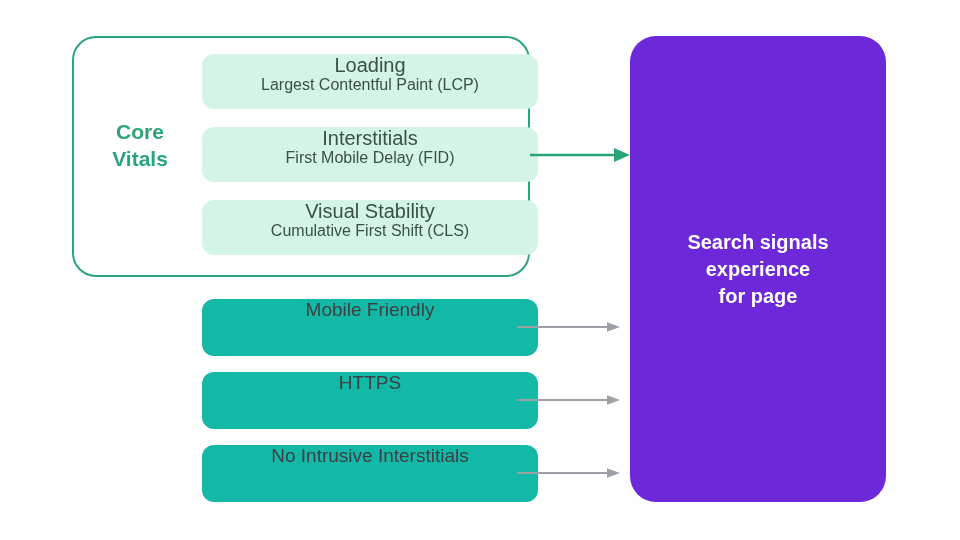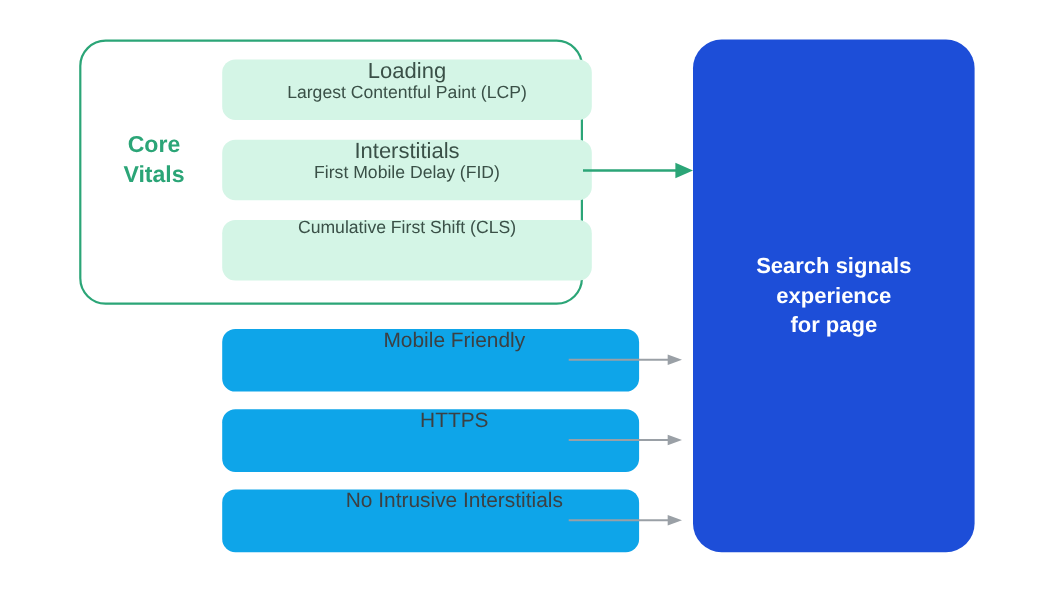--- a/index.html
+++ b/index.html
@@ -51,24 +51,23 @@
     justify-content: flex-start;
     text-align: center;
   }
   .pill.green {
     height: 55px;
     background: #D4F5E6;
     color: #3A5047;
   }
   .pill.gray {
     height: 57px;
-    background: #0ea5e9;
+    background: #14b8a6;
     color: #3C4043;
     font-size: 19px;
-    padding-left: 43px;
   }
   .pill-title {
     font-size: 20px;
     font-weight: 500;
     line-height: 23px;
   }
   .pill-sub {
     font-size: 16px;
     line-height: 15px;
   }
@@ -85,21 +84,21 @@
   .arrow-g2 { left: 516px; top: 392px; }
   .arrow-g3 { left: 516px; top: 465px; }
   
   .result-box {
     position: absolute;
     left: 630px;
     top: 36px;
     width: 256px;
     height: 466px;
     border-radius: 26px;
-    background: #1d4ed8;
+    background: #6d28d9;
     display: flex;
     align-items: center;
     justify-content: center;
   }
   .result-label {
     color: #FFFFFF;
     font-size: 20px;
     font-weight: bold;
     line-height: 27px;
     text-align: center;
@@ -120,20 +119,21 @@
 
   <div class="pill green p-loading">
     <div class="pill-title">Loading</div>
     <div class="pill-sub">Largest Contentful Paint (LCP)</div>
   </div>
   <div class="pill green p-interact">
     <div class="pill-title">Interstitials</div>
     <div class="pill-sub">First Mobile Delay (FID)</div>
   </div>
   <div class="pill green p-visual">
+    <div class="pill-title">Visual Stability</div>
     <div class="pill-sub">Cumulative First Shift (CLS)</div>
   </div>
 
   <svg class="arrow arrow-green" width="102" height="20" viewBox="0 0 102 20">
     <line x1="0" y1="10" x2="86" y2="10" stroke="#2BA577" stroke-width="2.4"></line>
     <polygon points="84,3 100,10 84,17" fill="#2BA577"></polygon>
   </svg>
 
   <div class="pill gray p-mobile">
     <div>Mobile Friendly</div>

